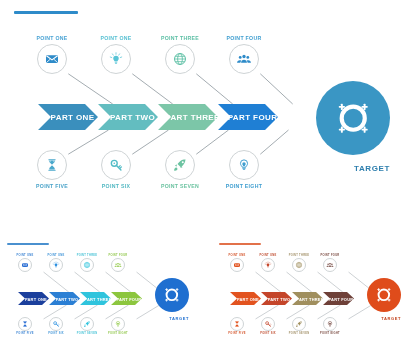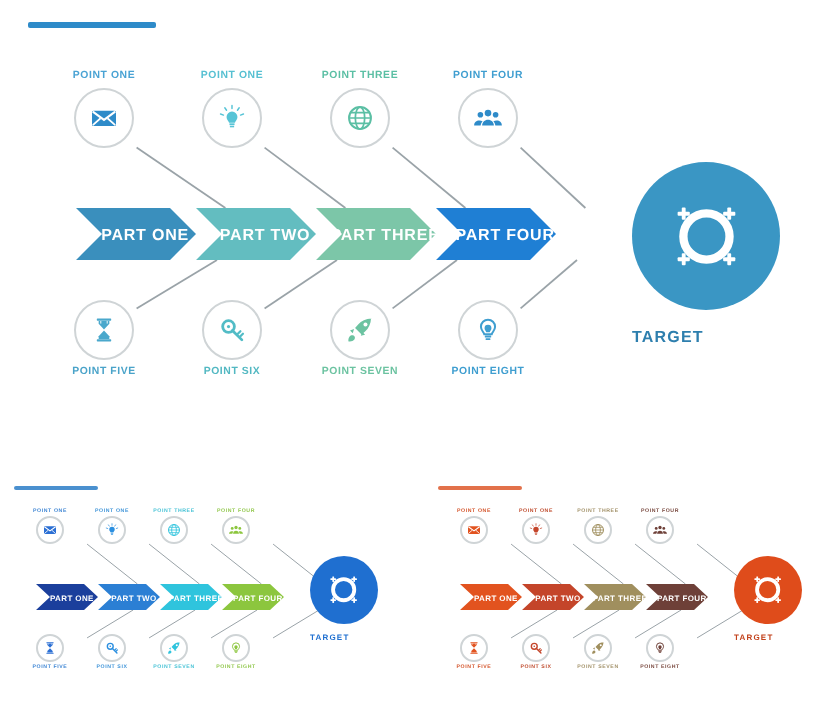--- a/index.html
+++ b/index.html
@@ -40,21 +40,21 @@
   .thumb .node.bot .cap{margin-top:1px;}
 
   .node .circle svg{display:block;}
 
   
   .ribbon{position:absolute;}
   .ribbon svg{display:block;overflow:visible;}
   .chev-label{font-weight:bold;fill:#fff;text-anchor:middle;dominant-baseline:central;}
 
   
-  .target{position:absolute;text-align:left;}
+  .target{position:absolute;text-align:right;}
   .target .disc{border-radius:50%;display:flex;align-items:center;justify-content:center;margin:0 auto;}
   .target .tcap{font-weight:bold;letter-spacing:.6px;}
   #slide-main .target .disc{width:74px;height:74px;}
   #slide-main .target .tcap{font-size:8px;margin-top:9px;}
   .thumb .target .disc{width:34px;height:34px;}
   .thumb .target .tcap{font-size:4px;margin-top:4px;}
 </style>
 </head>
 <body>
 

